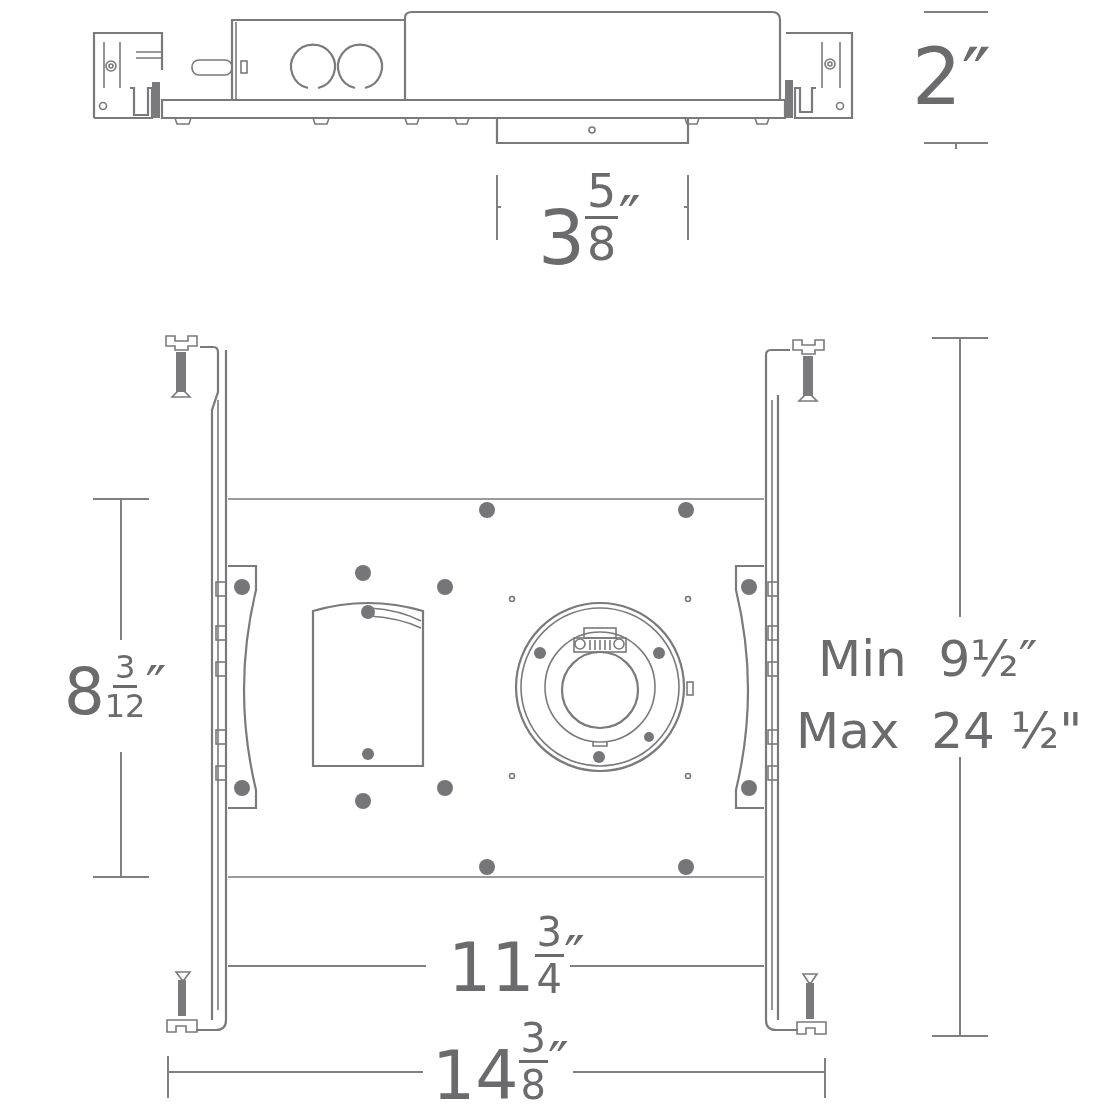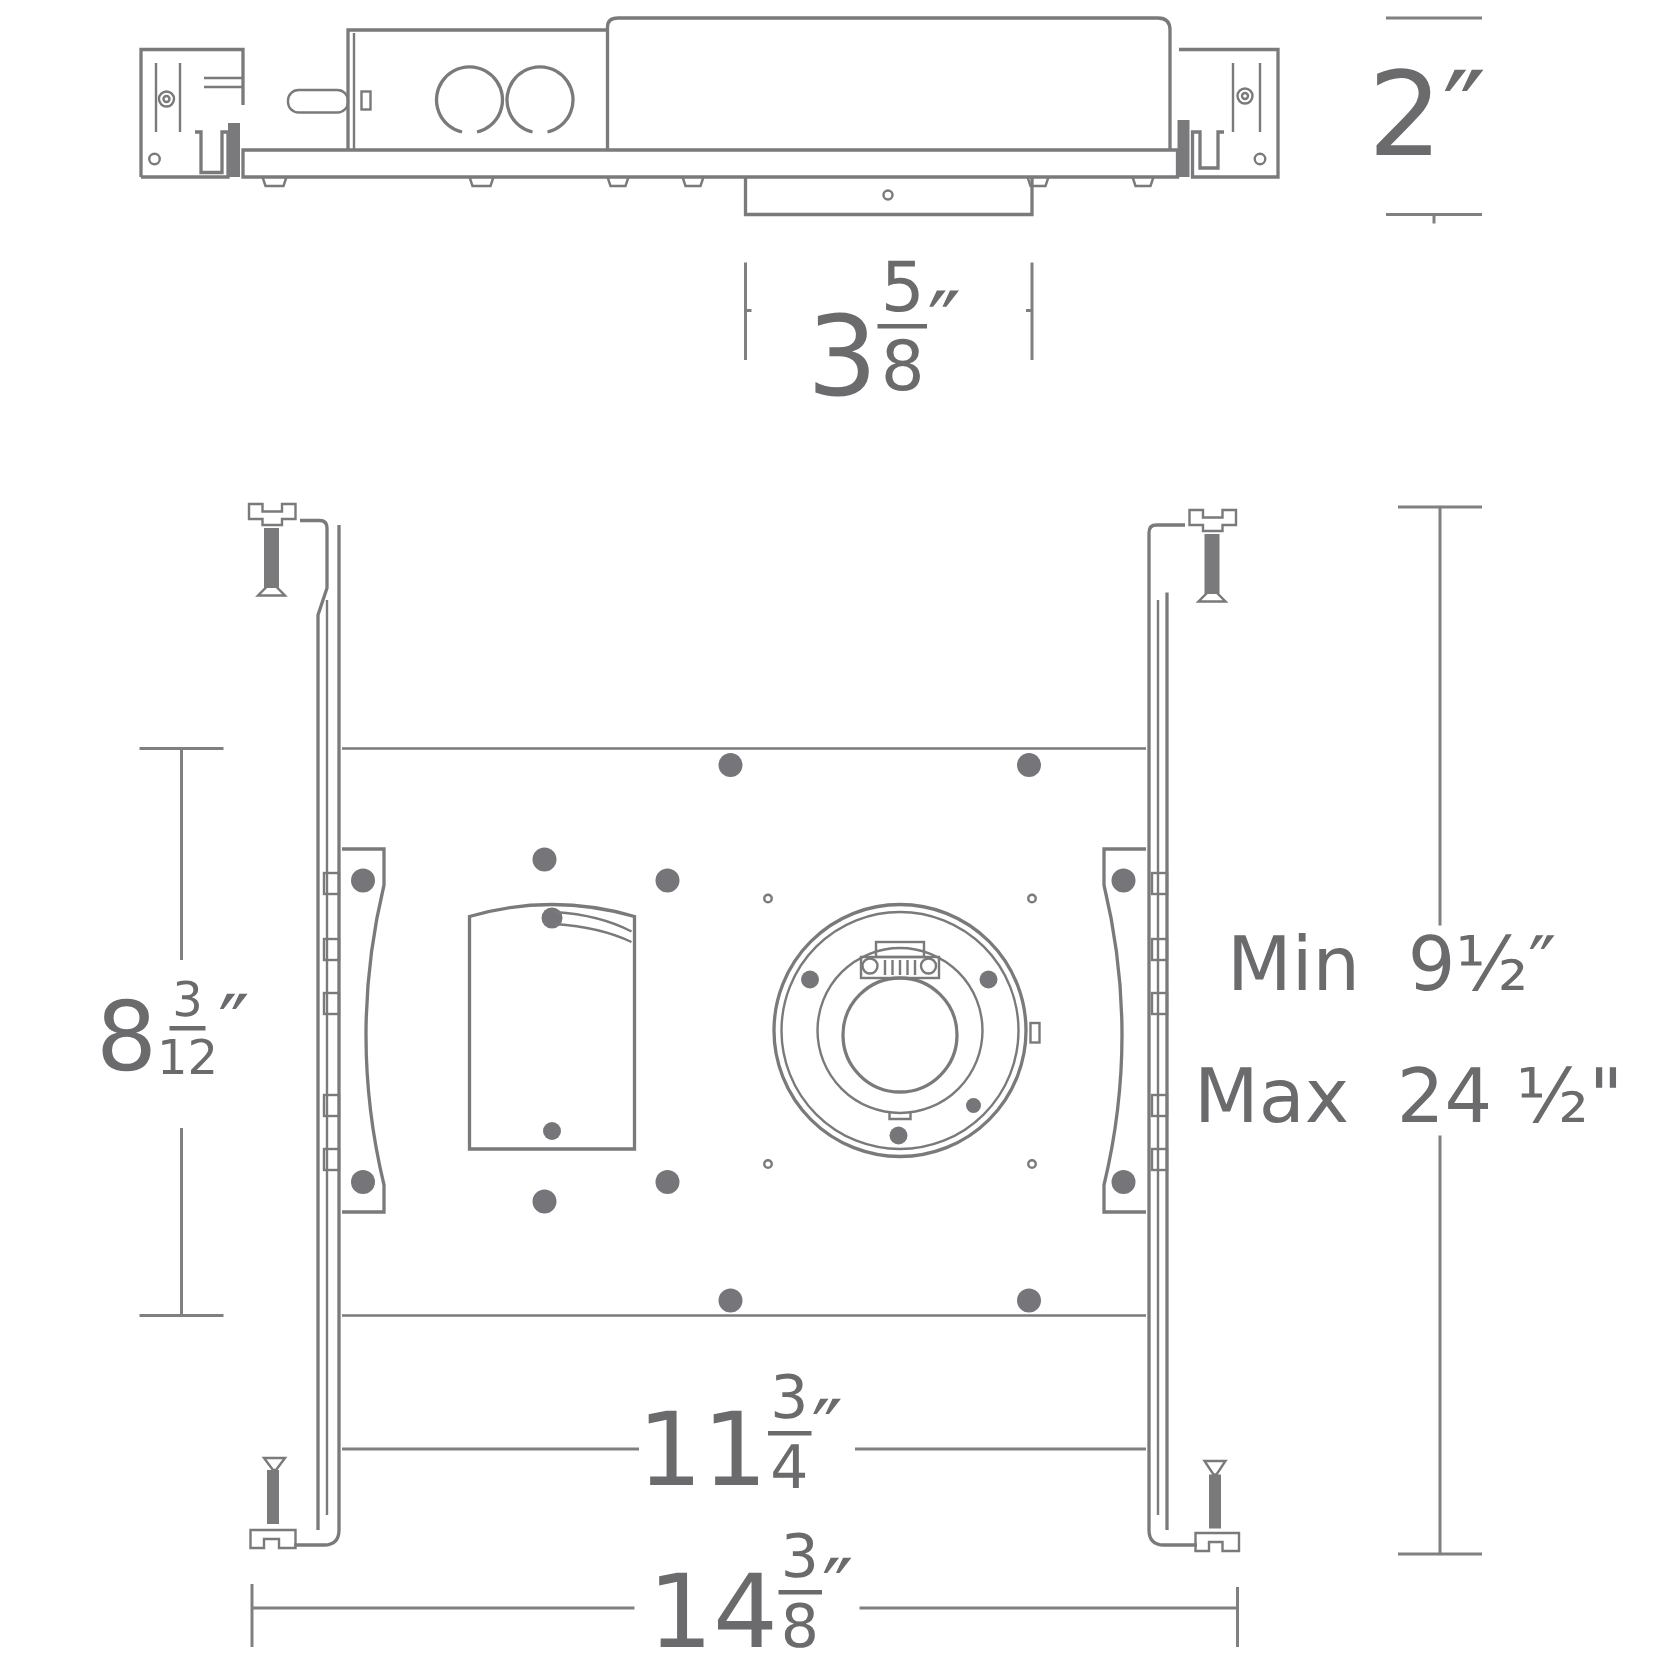--- a/index.html
+++ b/index.html
@@ -193,28 +193,28 @@
     </span><span style="font-size:60px; vertical-align:middle;">″</span>
 </div>
 
 <div class="lbl" style="left:64px; top:650px; font-size:64px;">
   <span style="vertical-align:middle; position:relative; top:6px;">8</span><span class="frac" style="font-size:32px;">
       <span class="num">3</span>
       <span class="den">12</span>
     </span><span style="font-size:56px; vertical-align:middle;">″</span>
 </div>
 
-<div class="lbl" style="left:818px; top:618px; font-size:50px;">
+<div class="lbl" style="left:818px; top:634px; font-size:50px;">
   <span>Min</span>&nbsp;&nbsp;<span>9½″</span>
 </div>
 <div class="lbl" style="left:796px; top:706px; font-size:50px;">
   <span>Max</span>&nbsp;&nbsp;<span>24 ½"</span>
 </div>
 
-<div class="lbl" style="left:425px; top:912px; font-size:68px;">
+<div class="lbl" style="left:448px; top:912px; font-size:68px;">
   <span style="vertical-align:middle; position:relative; top:12px;">11</span><span class="frac" style="font-size:40px;">
       <span class="num">3</span>
       <span class="den">4</span>
     </span><span style="font-size:56px; vertical-align:middle;">″</span>
 </div>
 
 <div class="lbl" style="left:432px; top:1018px; font-size:68px;">
   <span style="vertical-align:middle; position:relative; top:14px;text-align:center;">14</span><span class="frac" style="font-size:40px;">
       <span class="num">3</span>
       <span class="den">8</span>

